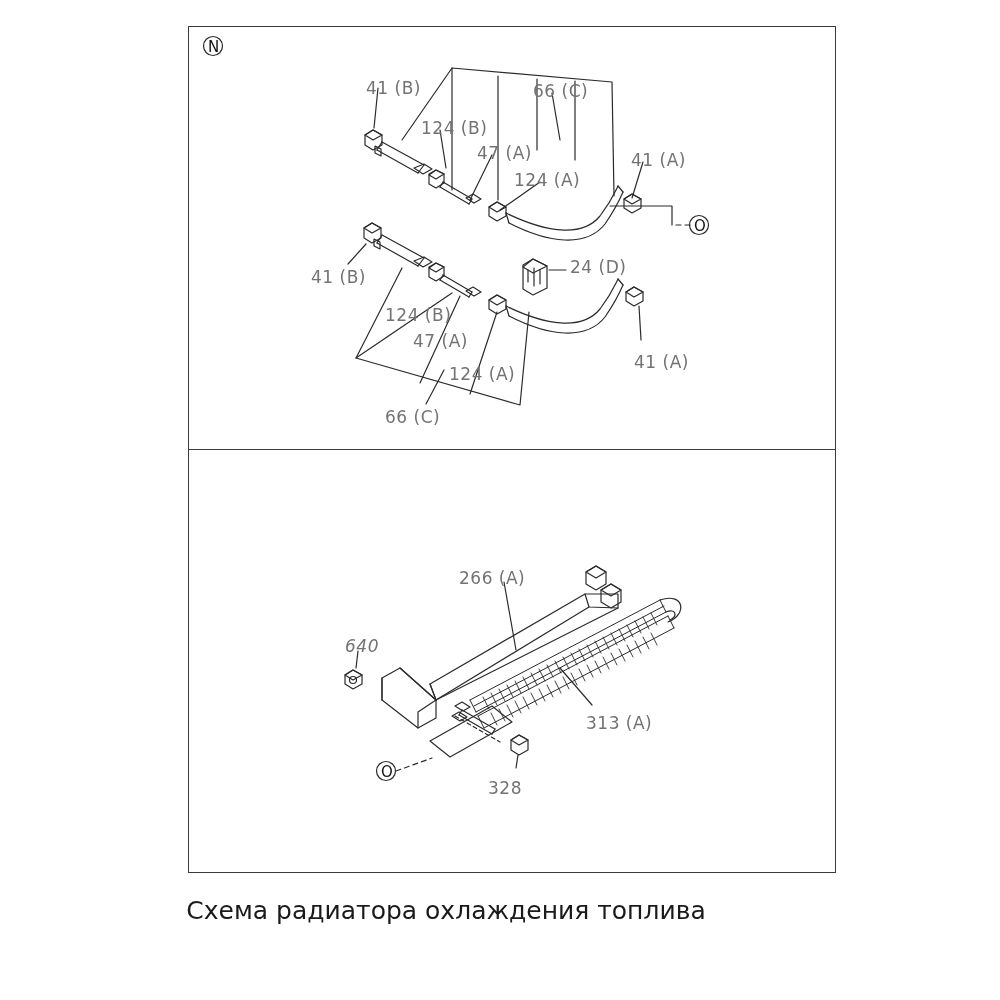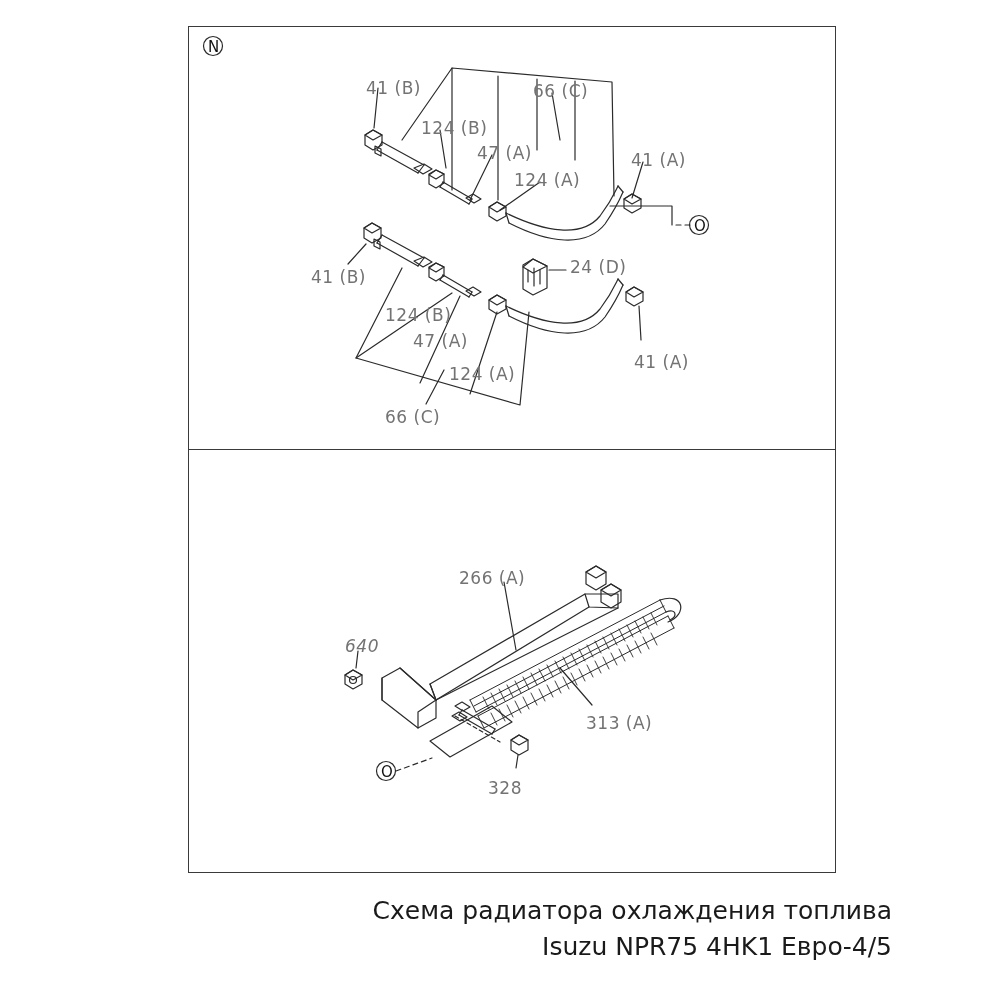--- a/index.html
+++ b/index.html
@@ -44,21 +44,21 @@
     top: 0;
     width: 1000px;
     height: 1000px;
     pointer-events: none;
   }
   .caption {
     position: absolute;
     left: 0;
     top: 893px;
     width: 892px;
-    text-align: right;
+    text-align: center;
     font-size: 25px;
     line-height: 36px;
     color: #1a1a1a;
     font-family: "DejaVu Sans", sans-serif;
   }
   .caption div { white-space: pre; }
   .lbl {
     position: absolute;
     font-size: 17px;
     font-family: "DejaVu Sans", sans-serif;
@@ -321,16 +321,15 @@
   <div class="lbl" style="left:634px; top:352px;">41 (A)</div>
   <div class="lbl" style="left:385px; top:407px;">66 (C)</div>
 
   <div class="lbl" style="left:459px; top:568px;">266 (A)</div>
   <div class="lbl" style="left:345px; top:636px;font-style:italic;">640</div>
   <div class="lbl" style="left:578px; top:713px;margin-left:8px;">313 (A)</div>
   <div class="lbl" style="left:488px; top:778px;">328</div>
 
   <div class="caption">
     <div>Схема радиатора охлаждения топлива</div>
-    <div>Isuzu NPR75 4HK1 Евро-4/5</div>
   </div>
 
 </div>
 
 </body></html>

